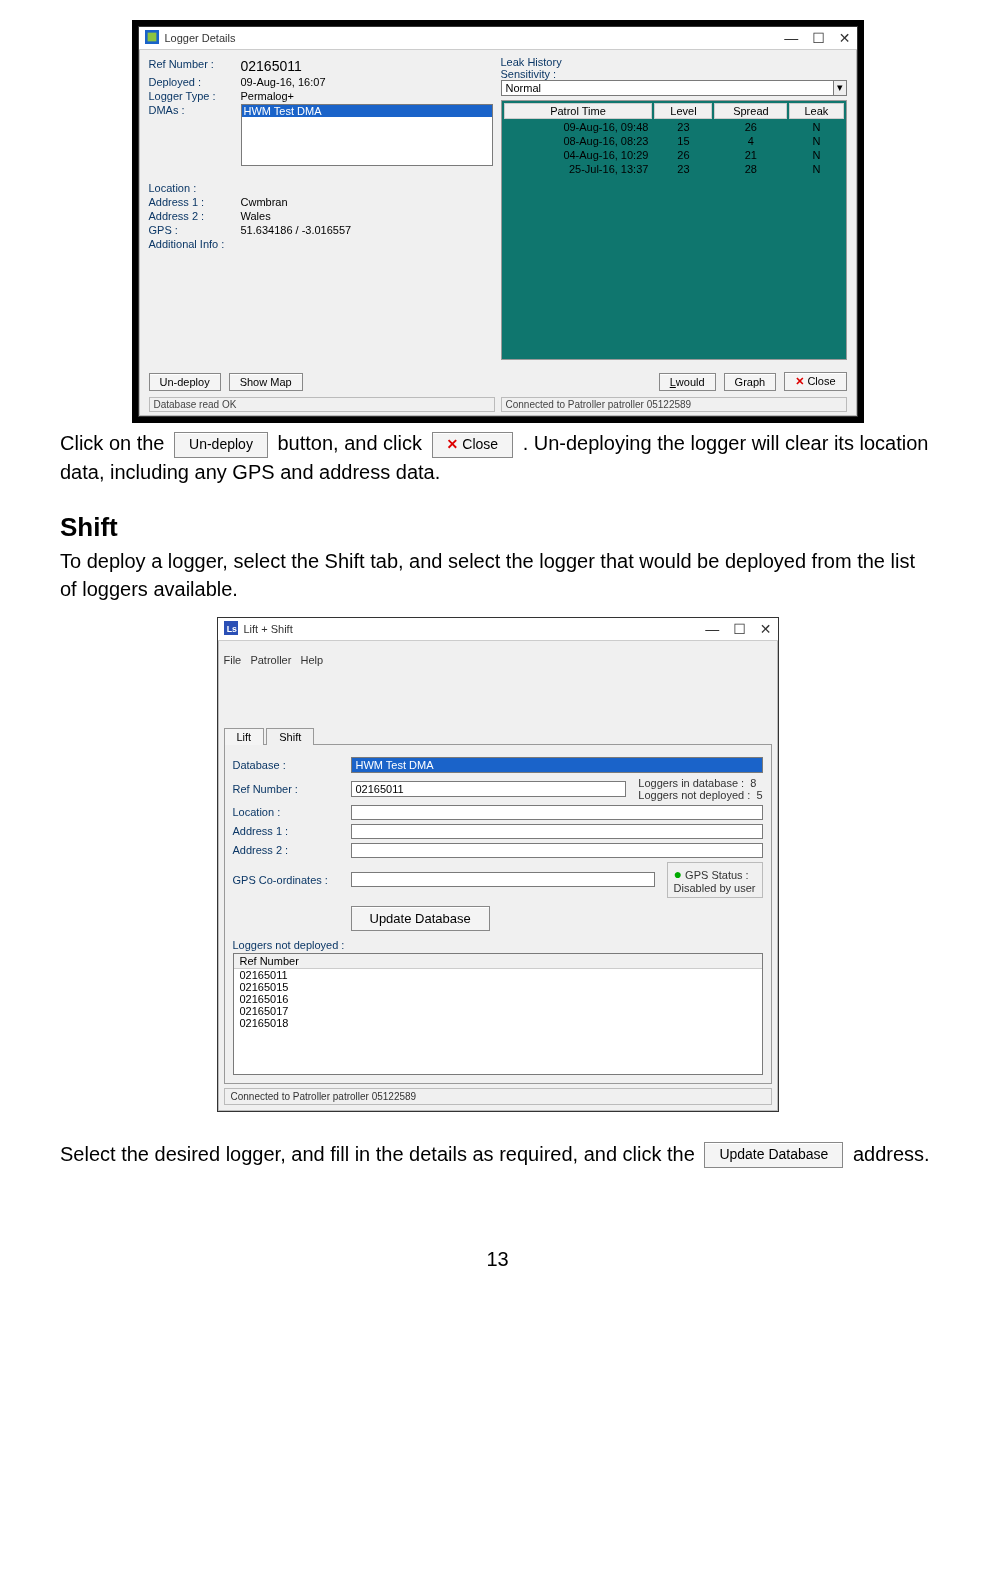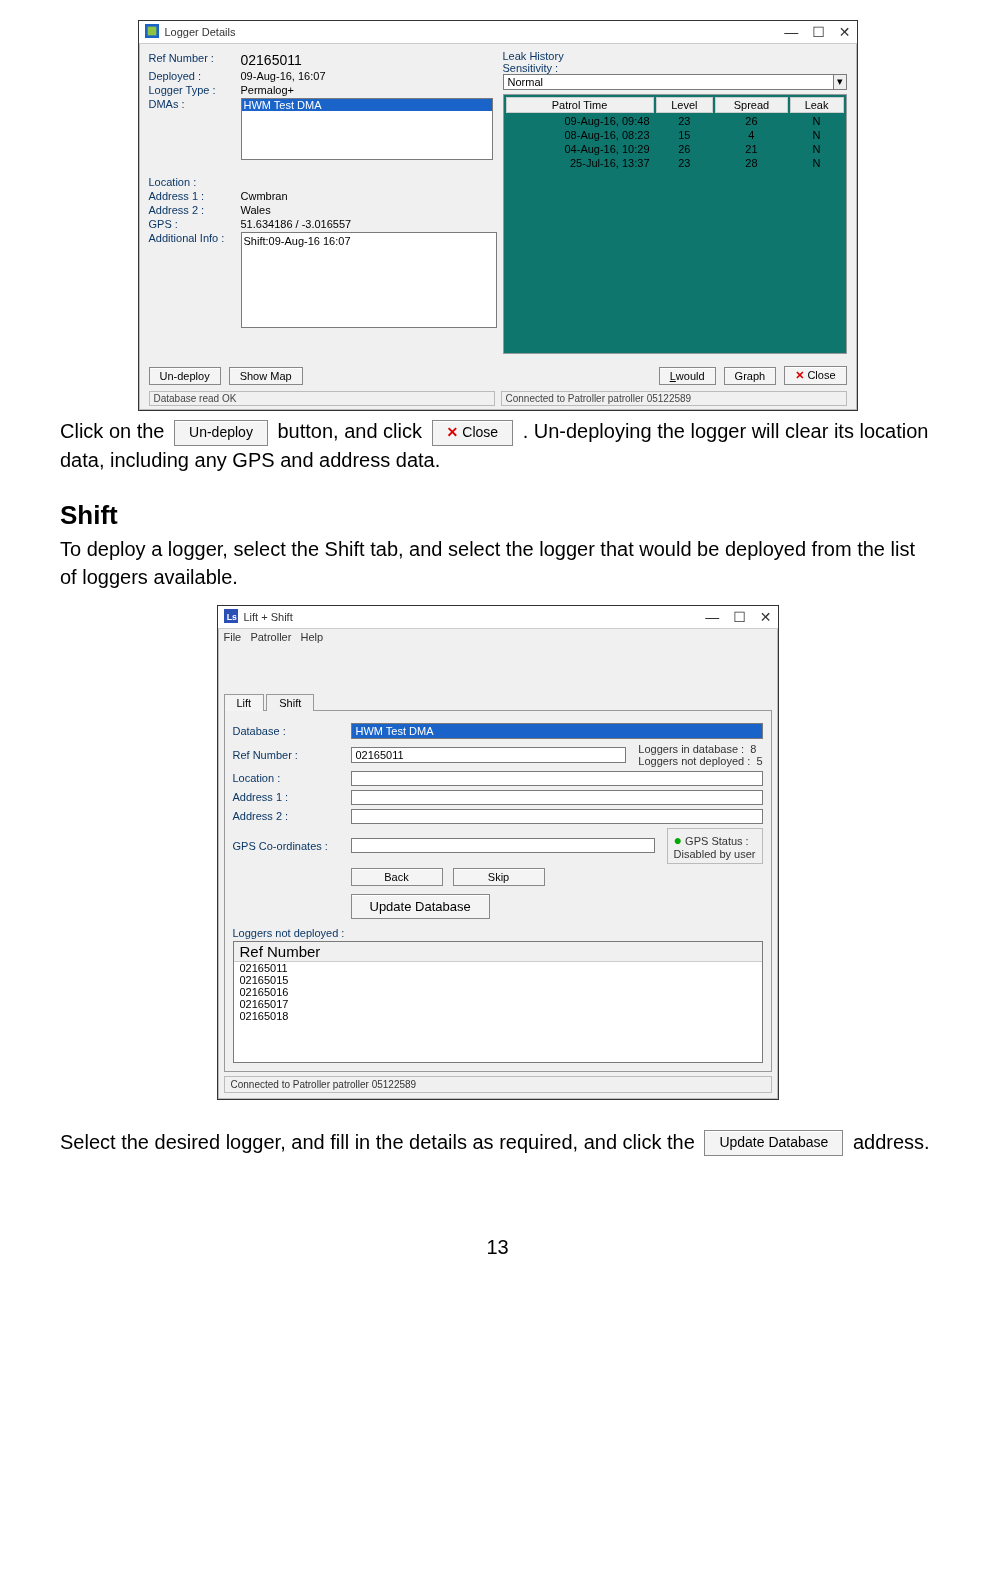--- a/index.html
+++ b/index.html
@@ -36,21 +36,21 @@
     box-shadow: inset 0 1px 0 #fff;
   }
   .btn.redx { color:#000; }
   .btn.redx .x { color:#d00; font-weight:bold; margin-right:3px;}
   .txt {
     background:#fff; border:1px solid #7a7a7a; padding:1px 4px; font-size:11px;
     display:inline-block; min-height:15px; box-sizing:border-box;
   }
   .sel-blue { background:#1a63c9; color:#fff; padding:0 2px; }
   .logger-win-wrap { display:flex; justify-content:center; margin-bottom:6px;}
-  .logger-win { width:720px; background:#000; }
+  .logger-win { width:720px; background:#000; padding:6px;}
   .logger-inner { background:#f0f0f0; }
   .logger-body { display:flex; padding:6px 10px 6px 10px; gap:6px;}
   .col { flex:1; }
   .row { display:flex; align-items:flex-start; margin:2px 0; }
   .row .lbl { width:92px; display:inline-block; }
   .row .val { }
   .dma-box { width:250px; height:60px; border:1px solid #7a7a7a; background:#fff; }
   .ta { width:250px; height:90px; border:1px solid #7a7a7a; background:#fff; padding:2px; font-size:11px; resize:none; }
   .tbl { width:100%; border:1px solid #999; background:#0f766e; font-size:11px;}
   .tbl th { background:#f0f0f0; border:1px solid #ccc; font-weight:normal; text-align:center; padding:1px 4px;}
@@ -64,34 +64,34 @@
   .inline-btn {
     display:inline-block; background:#f4f4f4; border:1px solid #888;
     padding:2px 14px; font-size:14px; vertical-align:middle; margin:0 4px;
     box-shadow: inset 0 1px 0 #fff;
   }
   .inline-btn .x { color:#d00; font-weight:bold; margin-right:4px;}
   h2 { font-size:26px; margin:26px 0 2px 0; font-family: Tahoma, Arial, sans-serif;}
 
   .ls-win-wrap { display:flex; justify-content:center; }
   .ls-win { width:560px; }
-  .menubar { padding:2px 6px; font-size:11px; color:#333;}
+  .menubar { padding:13px 6px; font-size:11px; color:#333;}
   .tabs { padding:4px 6px 0 6px;margin-top:44px; }
   .tab { display:inline-block; border:1px solid #999; border-bottom:none; background:#f4f4f4;
          padding:2px 12px; margin-right:-1px; font-size:11px; position:relative; top:1px;}
   .tab.active { background:#f0f0f0; font-weight:normal; }
   .tabbody { border:1px solid #999; margin:0 6px; padding:8px; background:#f0f0f0;}
   .ls-row { display:flex; align-items:center; margin:4px 0; }
   .ls-row .lbl { width:118px; color:#0b3766; font-size:11px;}
   .ls-row .txt { flex:1; }
   .ls-row .side { margin-left:12px; font-size:11px; color:#333;}
   .btn-big { padding:4px 18px; font-size:13px;}
   .section-label { color:#0b3766; font-size:11px; margin:8px 0 2px 0;}
   .list { border:1px solid #7a7a7a; background:#fff; }
-  .list .hdr { background:#f0f0f0; border-bottom:1px solid #ccc; padding:1px 6px; font-size:15px;}
+  .list .hdr { background:#f0f0f0; border-bottom:1px solid #ccc; padding:1px 6px; font-size:11px;}
   .list .item { padding:0 6px; font-size:11px;}
   .statusbar { border:1px solid #bbb; background:#f0f0f0; margin:4px 6px 6px 6px; padding:2px 6px; font-size:10px; color:#333;}
   .page-no { text-align:center; margin-top:80px; font-size:20px;}
   .icon-sq { width:14px; height:14px; display:inline-block; }
 </style>
 </head>
 <body>
 
 <div class="logger-win-wrap">
   <div class="logger-win">
@@ -145,21 +145,20 @@
           <div class="row">
               <span class="lbl">Address 2 :</span>
             <span class="val">Wales</span>
             </div>
           <div class="row">
               <span class="lbl">GPS :</span>
             <span class="val">51.634186 / -3.016557</span>
             </div>
           <div class="row" style="align-items:flex-start;">
             <span class="lbl">Additional Info :</span>
-            <div class="ta">Shift:09-Aug-16 16:07</div>
           </div>
         </div>
 
         <div class="col">
           <div class="lbl">Leak History</div>
           <div class="lbl">Sensitivity :</div>
           <div style="display:flex;">
             <div class="txt" style="flex:1;">Normal</div>
             <span style="border:1px solid #7a7a7a;border-left:none;background:#eee;padding:0 3px;">▾</span>
           </div>
@@ -294,24 +293,20 @@
       </div>
       <div class="ls-row">
         <span class="lbl">GPS Co-ordinates :</span>
         <div class="txt" style="width:120px;"></div>
         <div class="side" style="border:1px solid #bbb;padding:3px 6px;">
           <span style="color:#0a0;font-size:14px;">●</span>
           <span>GPS Status :</span><br>
           <span>Disabled by user</span>
         </div>
       </div>
-      <div class="ls-row" style="justify-content:flex-start;gap:10px;margin-left:118px;">
-        <span class="btn" style="width:70px;text-align:center;">Back</span>
-        <span class="btn" style="width:70px;text-align:center;">Skip</span>
-      </div>
       <div class="ls-row" style="justify-content:flex-start;margin-left:118px;margin-top:8px;">
         <span class="btn btn-big">Update Database</span>
       </div>
 
       <div class="section-label">Loggers not deployed :</div>
       <div class="list" style="height:120px;">
         <div class="hdr">Ref Number</div>
         <div class="item">02165011</div>
         <div class="item">02165015</div>
         <div class="item">02165016</div>

